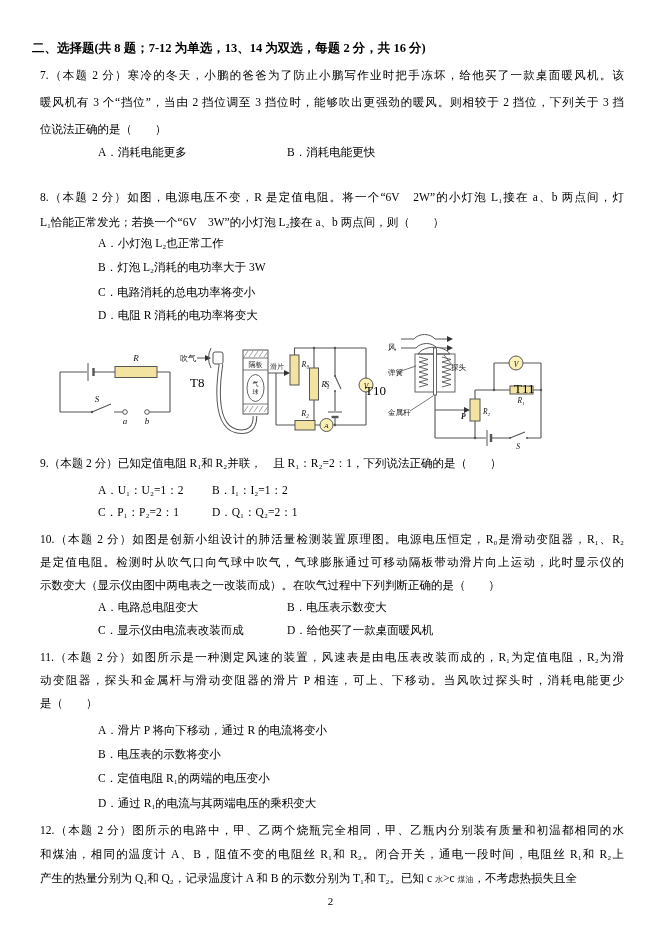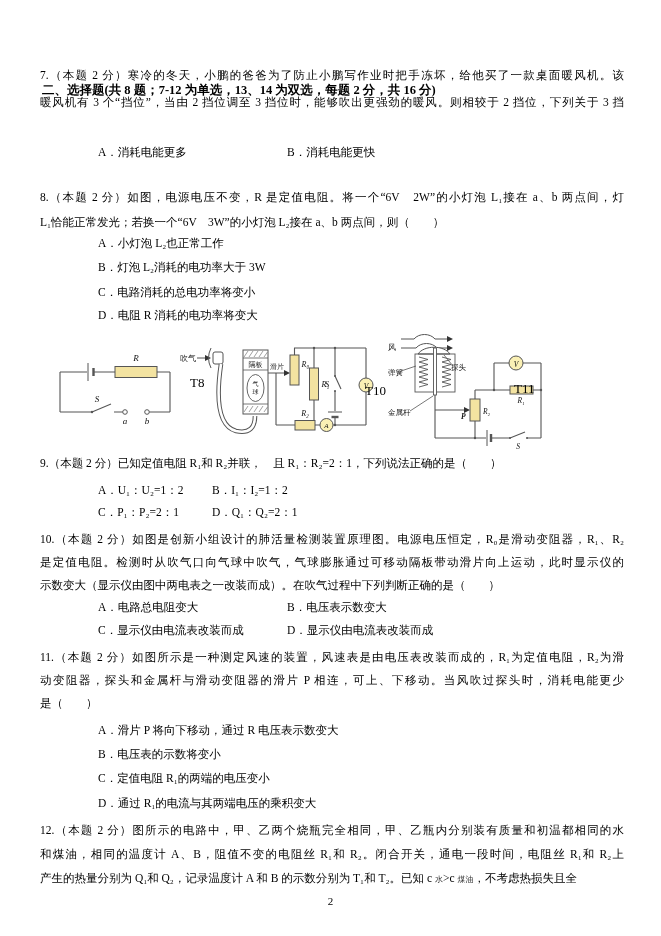--- a/index.html
+++ b/index.html
@@ -1,18 +1,18 @@
 <!DOCTYPE html>
 <html><head>
 <meta charset="utf-8">
 <style>
   html,body { margin:0; padding:0; background:#888; }
   .page { position:relative; width:661px; height:936px; background:#ffffff; margin:0 auto;
           font-family:"Liberation Serif","DejaVu Serif",serif; color:#000; overflow:hidden; }
-  .title { position:absolute; left:42px; top:40px; font-size:12.5px; font-weight:bold; white-space:nowrap;margin-top:42px; }
+  .title { position:absolute; left:32px; top:40px; font-size:12.5px; font-weight:bold; white-space:nowrap; }
   .ln   { position:absolute; left:40px; width:584px; font-size:11.5px; white-space:nowrap; }
   .jl   { text-align:justify; text-align-last:justify; }
   .orow { position:absolute; left:0; top:0; width:661px; font-size:11.5px;margin-left:40px; }
   .orow span { position:absolute; top:0; white-space:nowrap; }
   .c1  { left:58px; }
   .c2a { left:247px; }
   .c2b { left:172px; }
   .flabel { position:absolute; font-size:13px; }
   .pagenum { position:absolute; top:895px; left:0; width:661px; text-align:center; font-size:11px; }
   .subsm { font-size:8px; color:#333; }
@@ -22,20 +22,21 @@
 </style>
 </head>
 <body>
 
 <div class="page">
 
   <div class="title">二、选择题(共 8 题；7-12 为单选，13、14 为双选，每题 2 分，共 16 分)</div>
 
   <div class="ln jl" style="top:62px;line-height:27px">7.（本题 2 分）寒冷的冬天，小鹏的爸爸为了防止小鹏写作业时把手冻坏，给他买了一款桌面暖风机。该</div>
   <div class="ln jl" style="top:89px;line-height:27px">暖风机有 3 个“挡位”，当由 2 挡位调至 3 挡位时，能够吹出更强劲的暖风。则相较于 2 挡位，下列关于 3 挡</div>
+  <div class="ln" style="top:116px;line-height:27px">位说法正确的是（　　）</div>
   <div class="orow" style="top:140px;line-height:25px;height:25px">
     <span class="c1">A．消耗电能更多</span>
     <span class="c2a">B．消耗电能更快</span>
   </div>
 
   <div class="ln jl" style="top:185px;line-height:25px">8.（本题 2 分）如图，电源电压不变，R 是定值电阻。将一个“6V　2W”的小灯泡 L₁接在 a、b 两点间，灯</div>
   <div class="ln" style="top:210px;line-height:25px">L₁恰能正常发光；若换一个“6V　3W”的小灯泡 L₂接在 a、b 两点间，则（　　）</div>
   <div class="orow" style="top:231px;line-height:24px;height:24px">
     <span class="c1">A．小灯泡 L₂也正常工作</span>
   </div>
@@ -186,28 +187,28 @@
 
   <div class="ln jl" style="top:528px;line-height:23px">10.（本题 2 分）如图是创新小组设计的肺活量检测装置原理图。电源电压恒定，R₀是滑动变阻器，R₁、R₂</div>
   <div class="ln jl" style="top:551px;line-height:23px">是定值电阻。检测时从吹气口向气球中吹气，气球膨胀通过可移动隔板带动滑片向上运动，此时显示仪的</div>
   <div class="ln" style="top:574px;line-height:23px">示数变大（显示仪由图中两电表之一改装而成）。在吹气过程中下列判断正确的是（　　）</div>
   <div class="orow" style="top:596px;line-height:23px;height:23px">
     <span class="c1">A．电路总电阻变大</span>
     <span class="c2a">B．电压表示数变大</span>
   </div>
   <div class="orow" style="top:619px;line-height:23px;height:23px">
     <span class="c1">C．显示仪由电流表改装而成</span>
-    <span class="c2a">D．显示仪由电流表改装而成</span>
+    <span class="c2a">D．给他买了一款桌面暖风机</span>
   </div>
 
   <div class="ln jl" style="top:646px;line-height:23px">11.（本题 2 分）如图所示是一种测定风速的装置，风速表是由电压表改装而成的，R₁为定值电阻，R₂为滑</div>
   <div class="ln jl" style="top:669px;line-height:23px">动变阻器，探头和金属杆与滑动变阻器的滑片 P 相连，可上、下移动。当风吹过探头时，消耗电能更少</div>
   <div class="ln" style="top:692px;line-height:23px">是（　　）</div>
   <div class="orow" style="top:718px;line-height:24px;height:24px">
-    <span class="c1">A．滑片 P 将向下移动，通过 R 电压表示数变大</span>
+    <span class="c1">A．滑片 P 将向下移动，通过 R 的电流将变小</span>
   </div>
   <div class="orow" style="top:742px;line-height:24px;height:24px">
     <span class="c1">B．电压表的示数将变小</span>
   </div>
   <div class="orow" style="top:766px;line-height:24px;height:24px">
     <span class="c1">C．定值电阻 R₁的两端的电压变小</span>
   </div>
   <div class="orow" style="top:791px;line-height:24px;height:24px">
     <span class="c1">D．通过 R₁的电流与其两端电压的乘积变大</span>
   </div>

